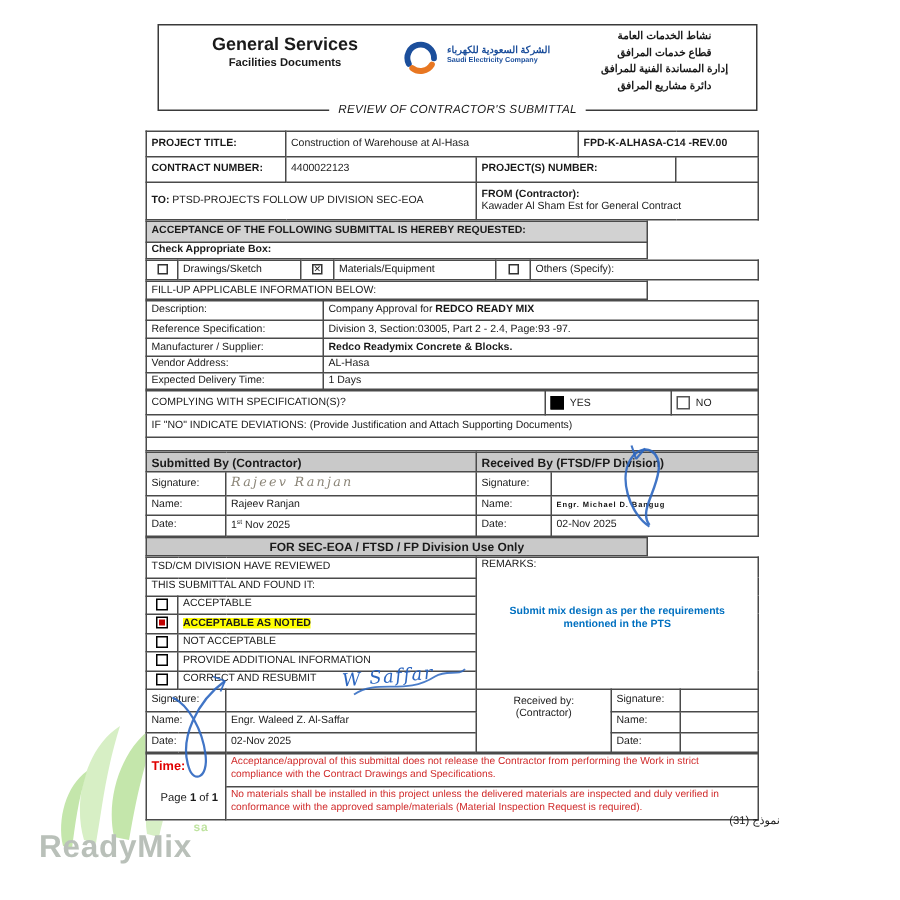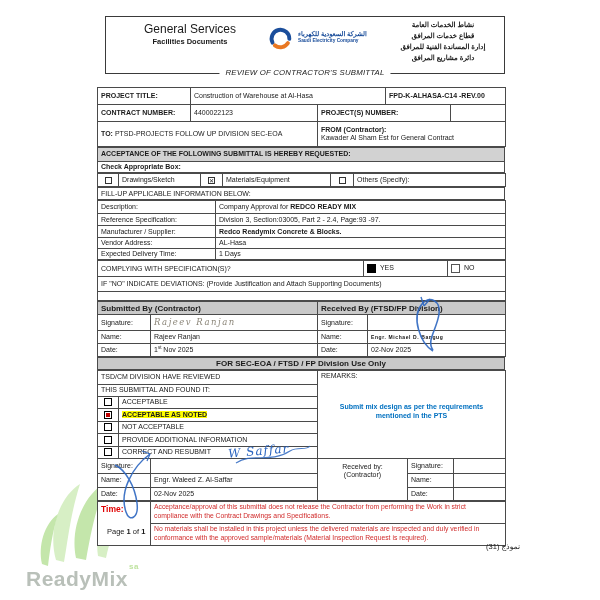--- a/index.html
+++ b/index.html
@@ -2,39 +2,39 @@
 <html><head>
 <meta charset="utf-8">
 <style>
   * { margin:0; padding:0; box-sizing:border-box; }
   html,body { width:600px; height:600px; }
   body { font-family:"Liberation Sans", sans-serif; background:#ffffff; color:#1a1a1a; position:relative; overflow:hidden; }
   .page { position:absolute; inset:0; background:#fff; }
 
   
   .watermark { position:absolute; left:18px; top:478px; z-index:0; }
-  .wm-text { position:absolute; left:8px; top:89px; font-size:21px; font-weight:bold; color:#b9c0b9; letter-spacing:.5px; }
+  .wm-text { position:absolute; left:8px; top:75px; font-size:21px; font-weight:bold; color:#b9c0b9; letter-spacing:.5px; }
   .wm-text sup { color:#bfe3a0; font-size:8px; font-weight:bold; position:relative; top:-9px; left:1px; }
 
   
   .hbox { position:absolute; left:105px; top:16px; width:400px; height:58px; border:1.5px solid #3a3a3a; background:#fff; z-index:2; }
   .h-left { position:absolute; left:4px; top:5px; width:160px; text-align:center; }
-  .h-l1 { font-size:12px; font-weight:normal; }
+  .h-l1 { font-size:12px; font-weight:bold; }
   .h-l2 { font-size:7.5px; font-weight:bold; margin-top:1px; }
   .h-center { position:absolute; left:160px; top:6px; width:120px; }
   .logo-row { display:flex; align-items:center; gap:4px; }
   .logo-txt { line-height:1.2; }
   .logo-ar { font-size:6.5px; font-weight:bold; color:#1b4e9b; }
   .logo-en { font-size:4.8px; font-weight:bold; color:#1b4e9b; }
   .h-right { position:absolute; right:6px; top:3px; width:110px; text-align:center; font-size:7px; font-weight:bold; line-height:1.55; direction:rtl; }
   .h-title { position:absolute; left:50%; bottom:-4px; transform:translateX(-50%); background:#fff; padding:0 6px; font-size:7.8px; white-space:nowrap; letter-spacing:.2px;font-style:italic; }
 
   
   .doc { position:absolute; left:97px; top:87px; width:408px; z-index:1; }
-  table { border-collapse:collapse; table-layout:fixed; width:408px; background:#fff; }
+  table { border-collapse:collapse; table-layout:fixed; width:335px; background:#fff; }
   td { border:1px solid #4a4a4a; font-size:7px; padding:1px 3px; vertical-align:middle; overflow:hidden; line-height:1.15; }
   .b { font-weight:bold; }
   .gray { background:#c9c9c9; }
   .banner { background:#d2d2d2; font-weight:bold; }
   .ctr { text-align:center; }
   .cb { display:inline-block; width:7px; height:7px; border:1px solid #333; background:#fff; vertical-align:middle; text-align:center; line-height:7px; font-size:6px; }
   .cb.bold { border:1.5px solid #000; width:8px; height:8px; }
   .cb .fillred { display:block; width:4px; height:4px; margin:1px auto 0; background:#c00000; }
   .box-filled { display:inline-block; width:9px; height:9px; background:#000; border:1px solid #000; vertical-align:middle; }
   .box-empty { display:inline-block; width:9px; height:9px; background:#fff; border:1px solid #555; vertical-align:middle; }

